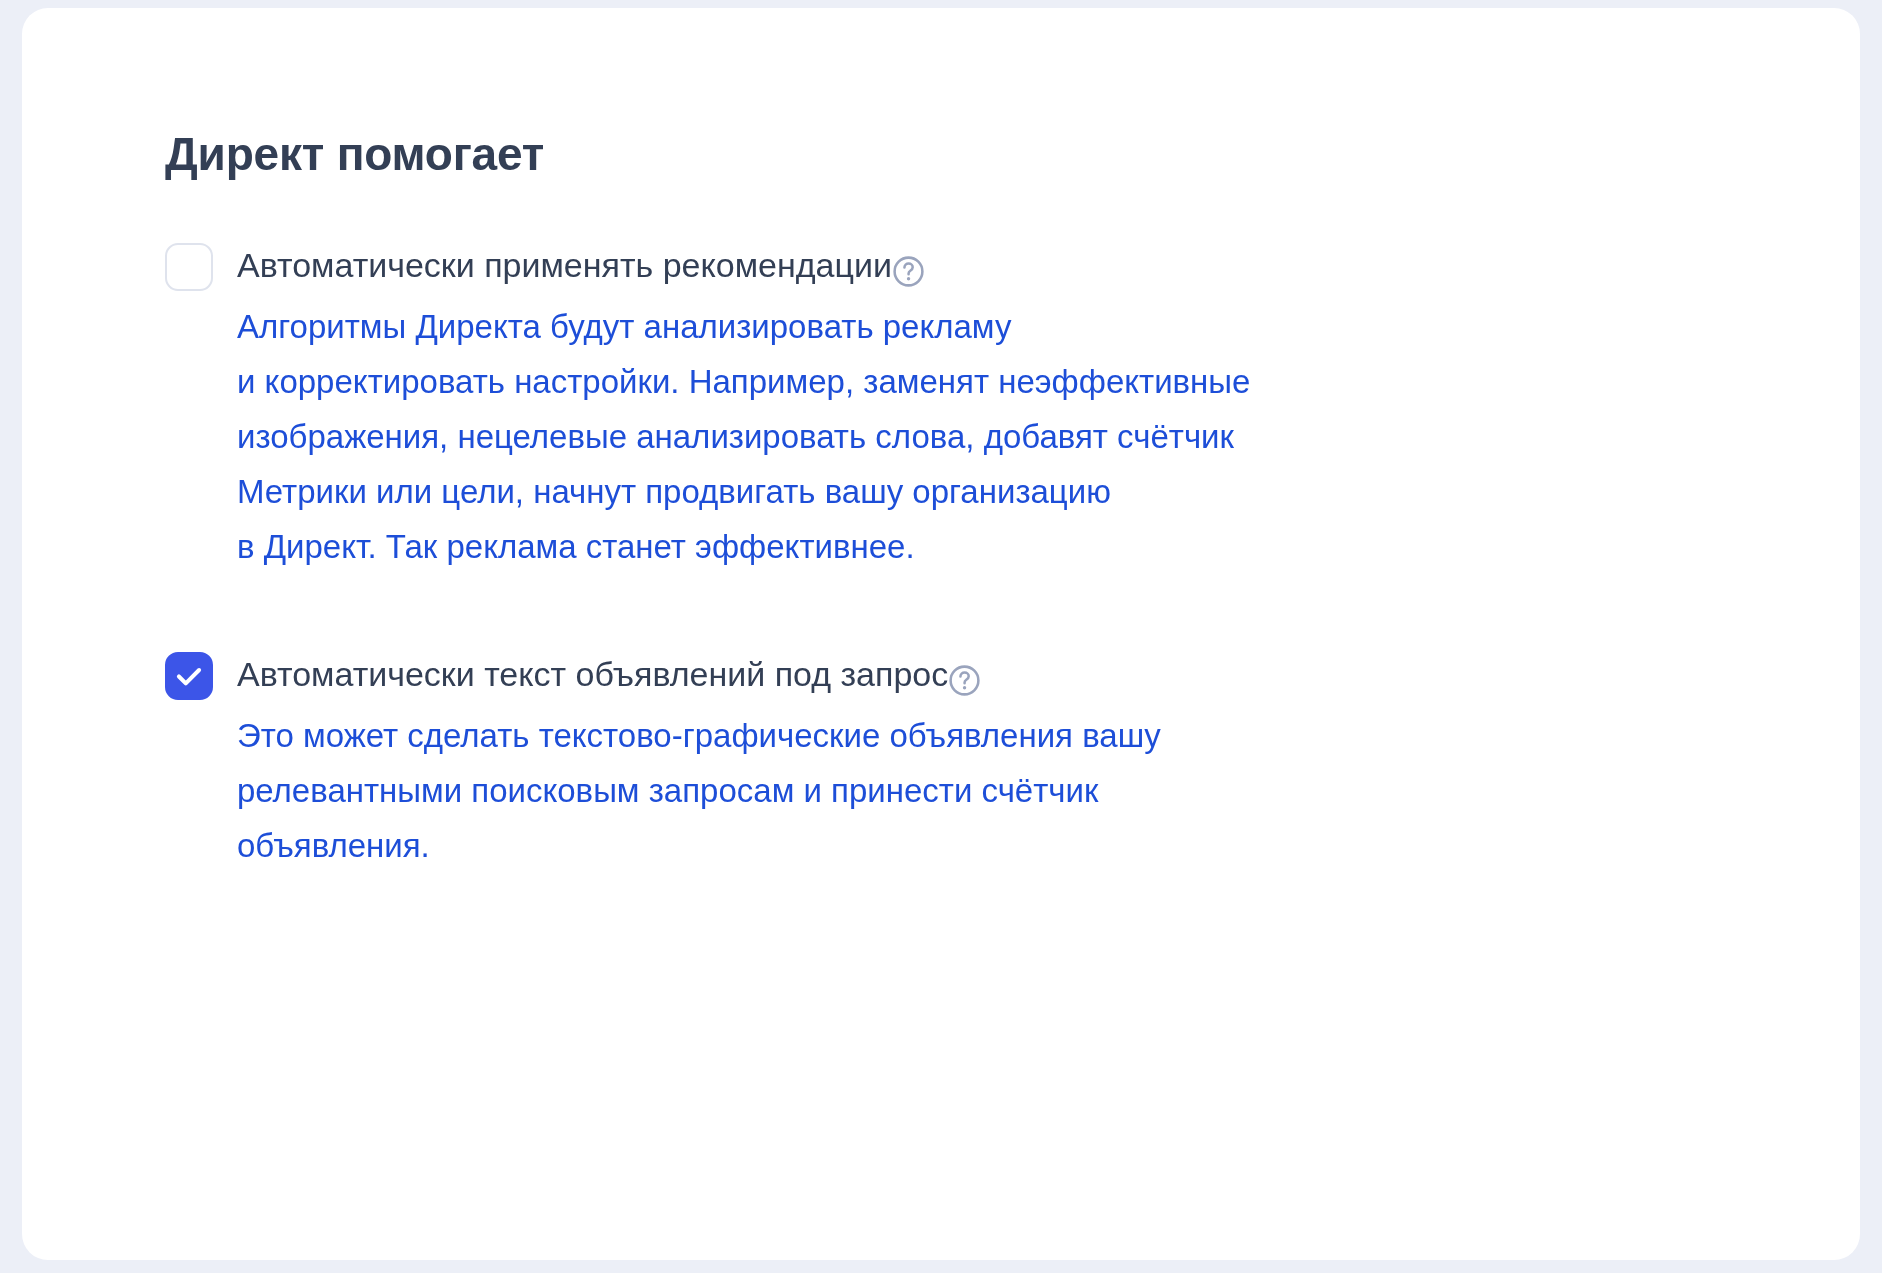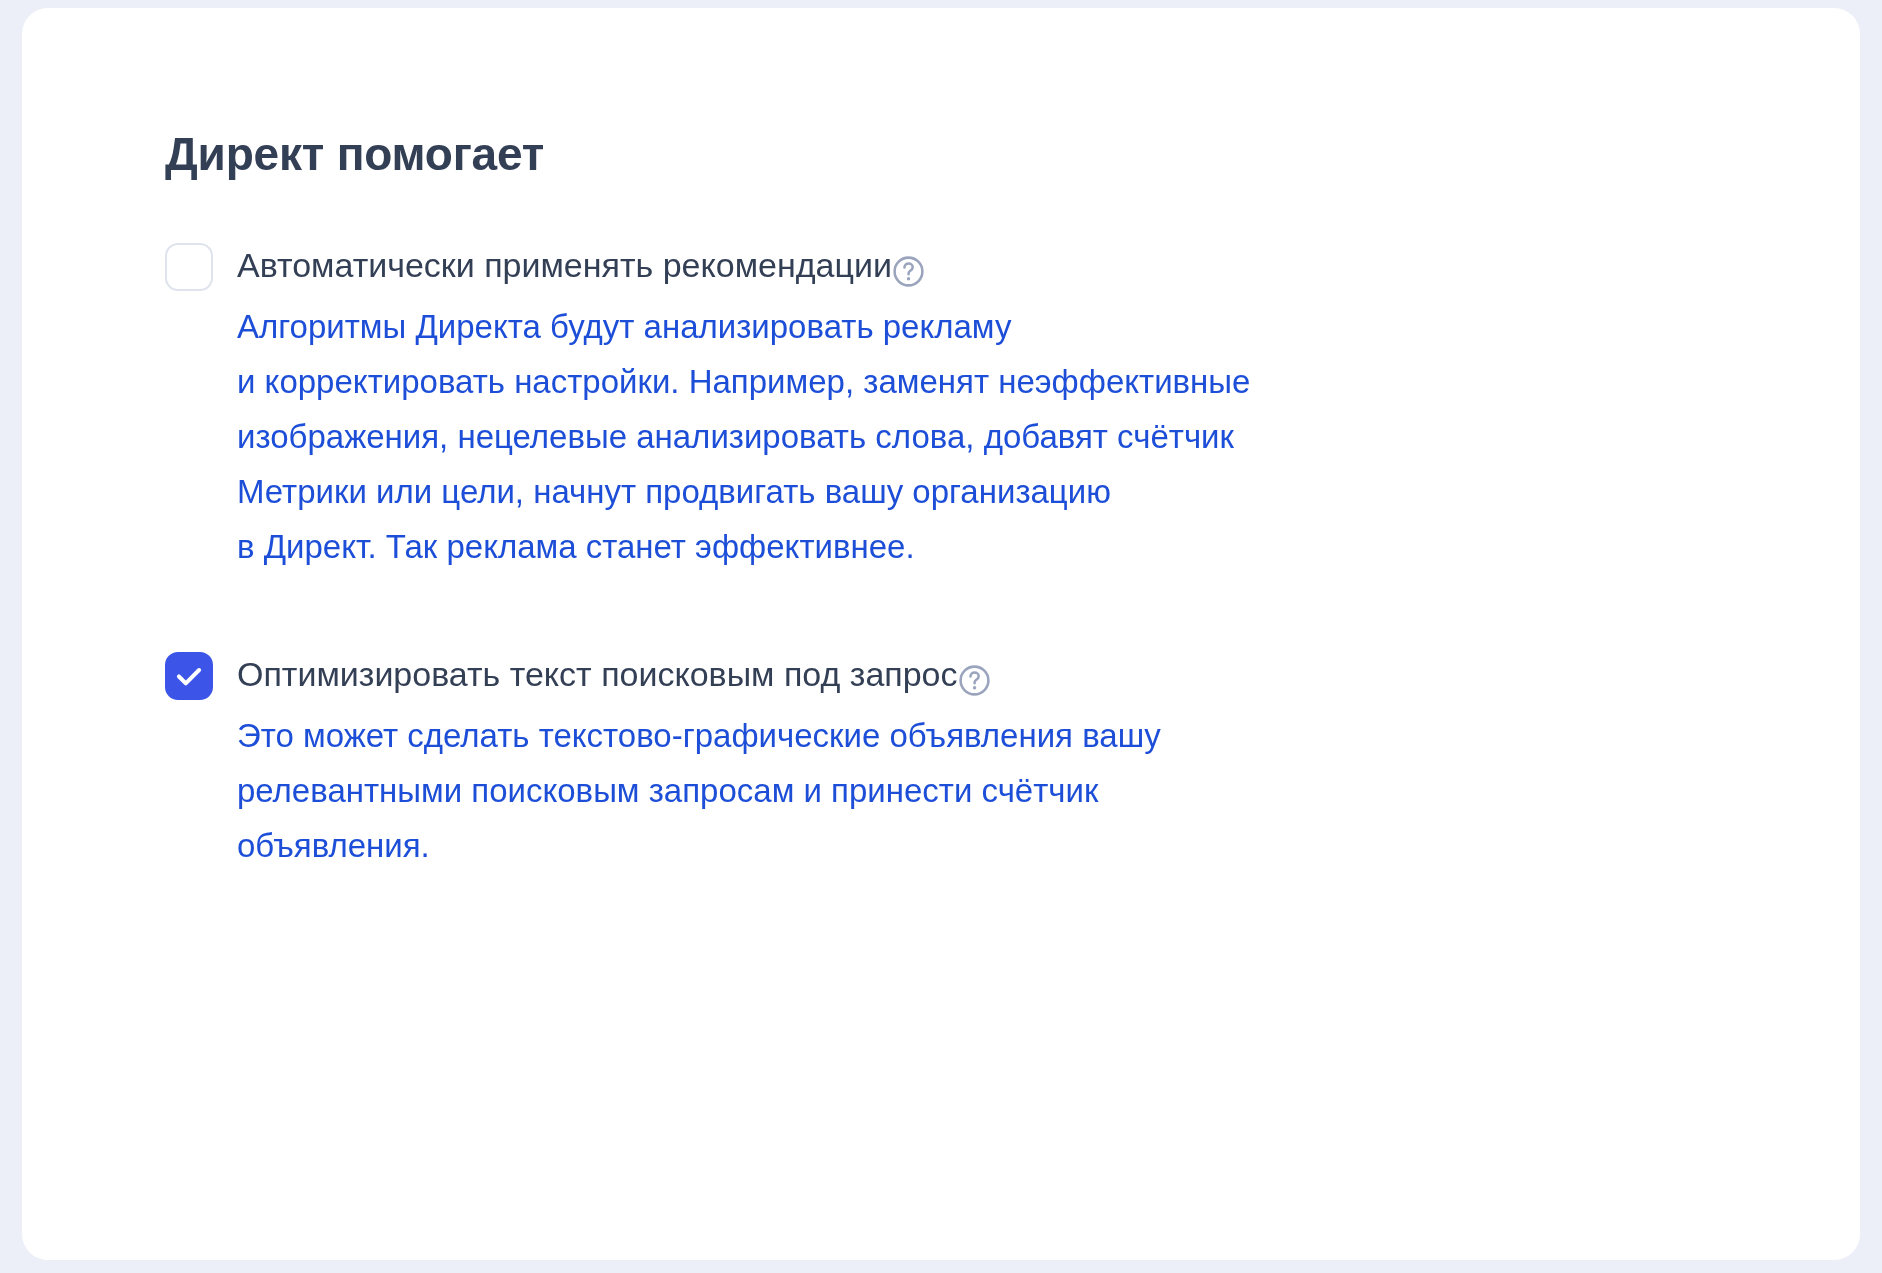--- a/index.html
+++ b/index.html
@@ -166,21 +166,21 @@
 
         <div class="option-row">
 
           <div class="checkbox is-checked" role="checkbox" aria-checked="true">
             <svg class="tick" viewBox="0 0 48 48" aria-hidden="true">
               <path d="M13 24.5 L20.5 32 L35 17.5" fill="none" stroke="#ffffff" stroke-width="4.4" stroke-linecap="round" stroke-linejoin="round"></path>
             </svg>
           </div>
 
           <div class="option-label-line">
-            <span class="option-label">Оптимизировать текст поисковым под запрос</span>
+            <span class="option-label">Автоматически текст объявлений под запрос</span>
 
             <svg class="help-icon" viewBox="0 0 24 24">
               <circle cx="12" cy="12" r="10.1" fill="none" stroke="#9aa4bd" stroke-width="1.85"></circle>
               <path d="M9.05 9.1c0.05-1.65 1.33-2.85 3.02-2.85 1.73 0 2.98 1.1 2.98 2.62 0 1.18-0.6 1.86-1.73 2.62-0.93 0.63-1.26 1.12-1.26 2.02v0.45" fill="none" stroke="#9aa4bd" stroke-width="1.85" stroke-linecap="round"></path>
               <circle cx="12.04" cy="17.3" r="1.22" fill="#9aa4bd"></circle>
             </svg>
           </div>
 
           <div class="option-desc">
             <span class="ln">Это может сделать текстово-графические объявления вашу</span>

